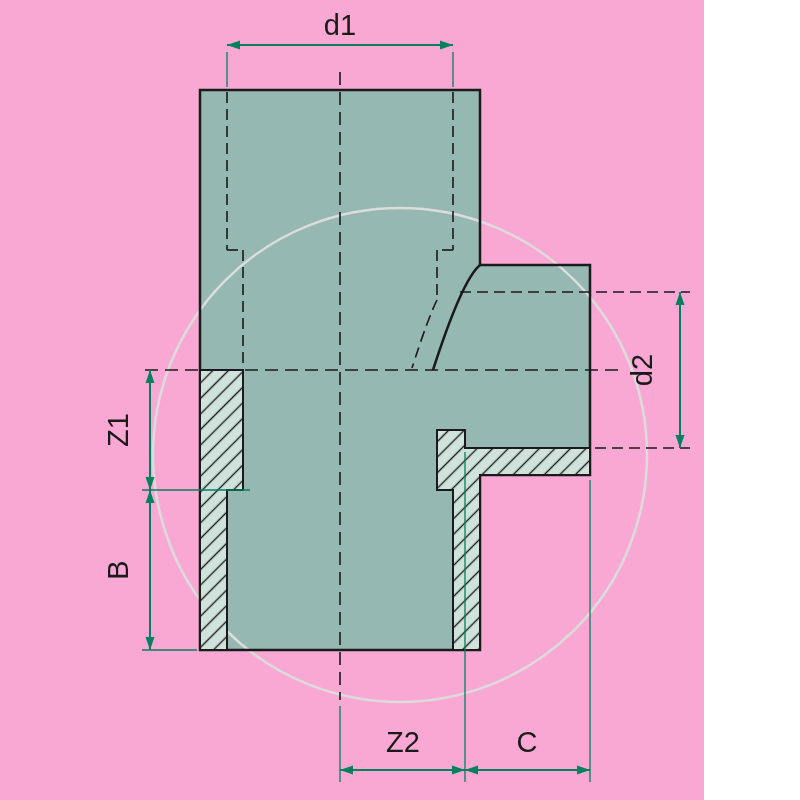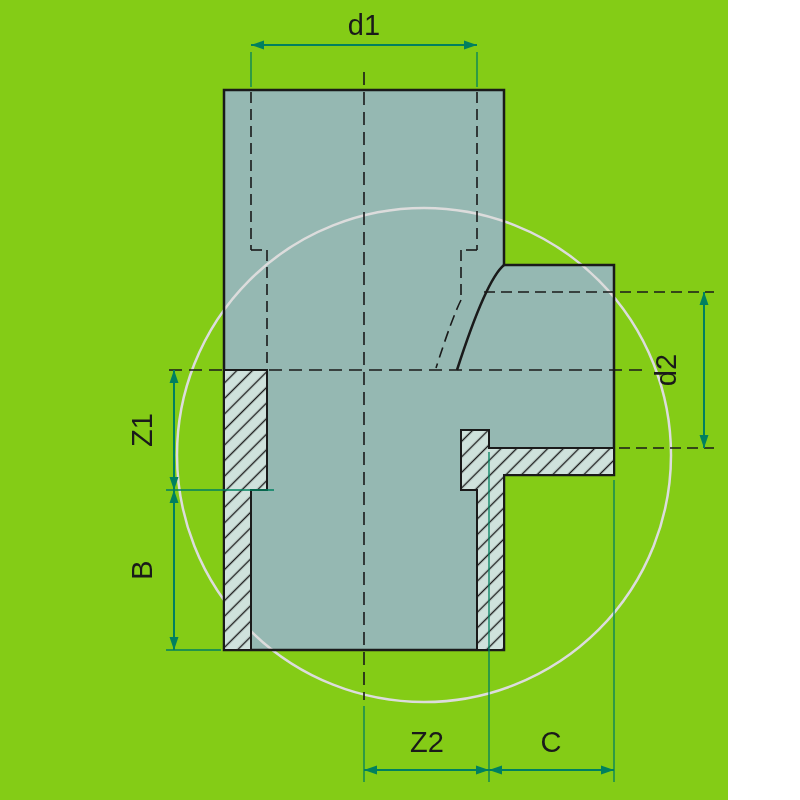--- a/index.html
+++ b/index.html
@@ -3,24 +3,23 @@
 <meta charset="utf-8">
 <style>
   html, body {
     margin: 0;
     padding: 0;
     background: #ffffff;
   }
   .stage {
     width: 704px;
     height: 800px;
-    background: #84cc16;
+    background: #f9a8d4;
     position: relative;
     overflow: hidden;
-    padding-left: 24px;
   }
   .lbl {
     font-family: "Liberation Sans", sans-serif;
     font-size: 29px;
     font-weight: 400;
   }
 </style>
 </head>
 <body>
 

